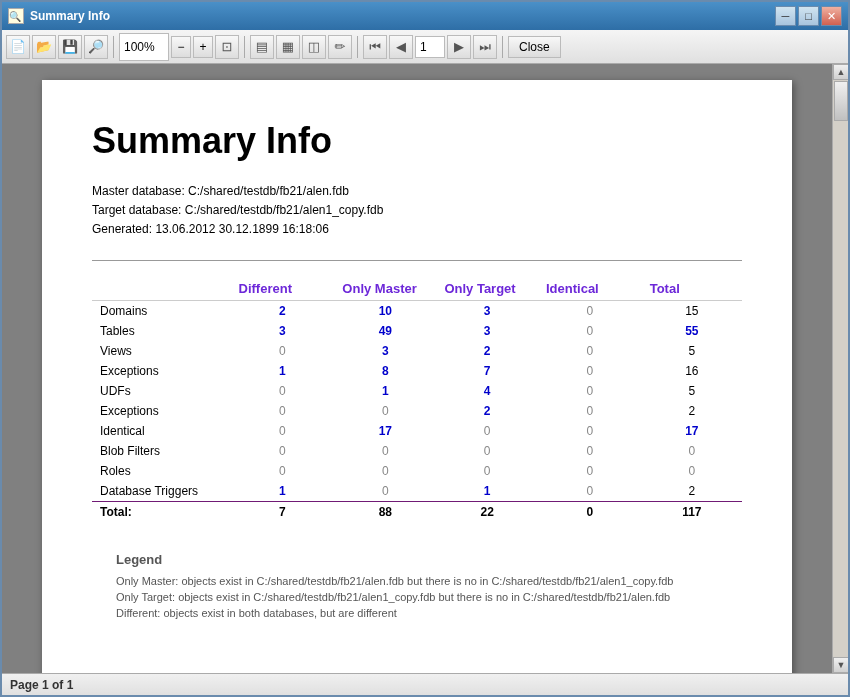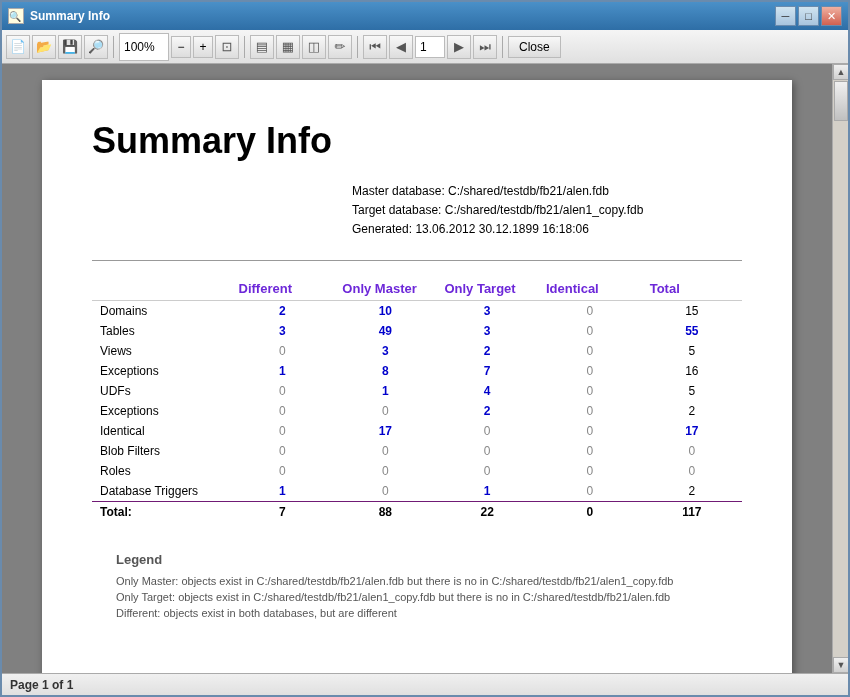--- a/index.html
+++ b/index.html
@@ -69,21 +69,21 @@
     
     .page {
       background: white;
       width: 750px;
       min-height: 900px;
       box-shadow: 2px 2px 8px rgba(0,0,0,0.4);
       padding: 40px 50px;
     }
     .page-title { font-size: 36px; font-weight: bold; color: #000; margin-bottom: 20px; }
 
-    .db-info { margin-left: 260px; margin-bottom: 20px; }
+    .db-info { margin-bottom: 20px; }
     .db-info p { font-size: 12px; color: #000; line-height: 1.6; }
 
     .divider { border: none; border-top: 1px solid #999; margin: 16px 0; }
 
     
     .summary-table { width: 100%; border-collapse: collapse; margin-bottom: 30px; }
     .summary-table th {
       text-align: left;
       font-weight: bold;
       font-size: 13px;

